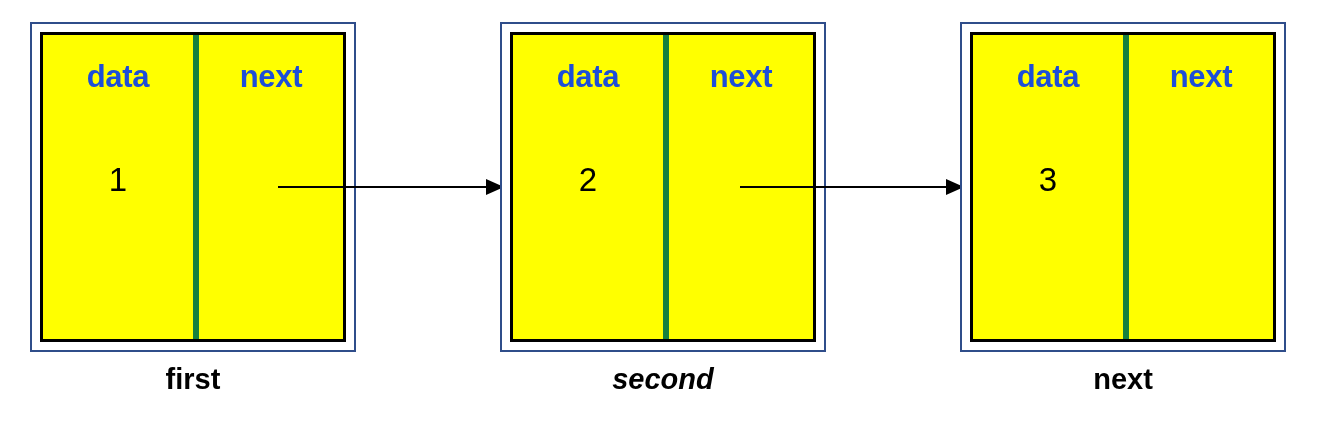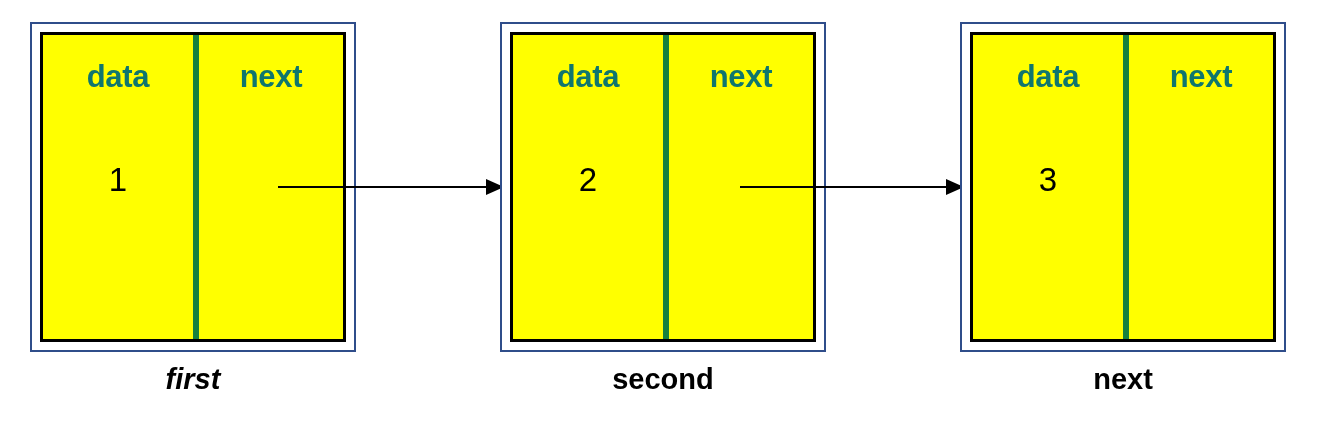--- a/index.html
+++ b/index.html
@@ -53,21 +53,21 @@
     align-items: center;
   }
 
   .cell.cell-next {
     border-left: 6px solid #15803d;
   }
 
   .cell-header {
     font-size: 31px;
     font-weight: bold;
-    color: #0f766e;
+    color: #1d4ed8;
     line-height: 1;
     margin-top: 26px;
     letter-spacing: -0.3px;
   }
 
   .cell-value {
     position: absolute;
     top: 128px;
     left: 0;
     right: 0;
@@ -109,42 +109,42 @@
       <div class="cell cell-data">
         <div class="cell-header">data</div>
         <div class="cell-value">1</div>
       </div>
       <div class="cell cell-next">
         <div class="cell-header">next</div>
         <div class="cell-value"></div>
       </div>
     </div>
   </div>
-  <div class="node-label" style="left:30px; top:365px; width:326px;font-style:italic;">first</div>
+  <div class="node-label" style="left:30px; top:365px; width:326px;">first</div>
 
   <div class="arrow" style="left:278px; top:175px; width:226px;">
     <svg width="226" height="24" viewBox="0 0 226 24" xmlns="http://www.w3.org/2000/svg">
       <line x1="0" y1="12" x2="211" y2="12" stroke="#000000" stroke-width="2"></line>
       <polygon points="208,4 226,12 208,20" fill="#000000"></polygon>
     </svg>
   </div>
 
   <div class="node" style="left:500px; top:22px; width:326px; height:330px;">
     <div class="node-box">
       <div class="cell cell-data">
         <div class="cell-header">data</div>
         <div class="cell-value">2</div>
       </div>
       <div class="cell cell-next">
         <div class="cell-header">next</div>
         <div class="cell-value"></div>
       </div>
     </div>
   </div>
-  <div class="node-label" style="left:500px; top:365px; width:326px;">second</div>
+  <div class="node-label" style="left:500px; top:365px; width:326px;font-style:italic;">second</div>
 
   <div class="arrow" style="left:740px; top:175px; width:224px;">
     <svg width="224" height="24" viewBox="0 0 224 24" xmlns="http://www.w3.org/2000/svg">
       <line x1="0" y1="12" x2="209" y2="12" stroke="#000000" stroke-width="2"></line>
       <polygon points="206,4 224,12 206,20" fill="#000000"></polygon>
     </svg>
   </div>
 
   <div class="node" style="left:960px; top:22px; width:326px; height:330px;">
     <div class="node-box">

